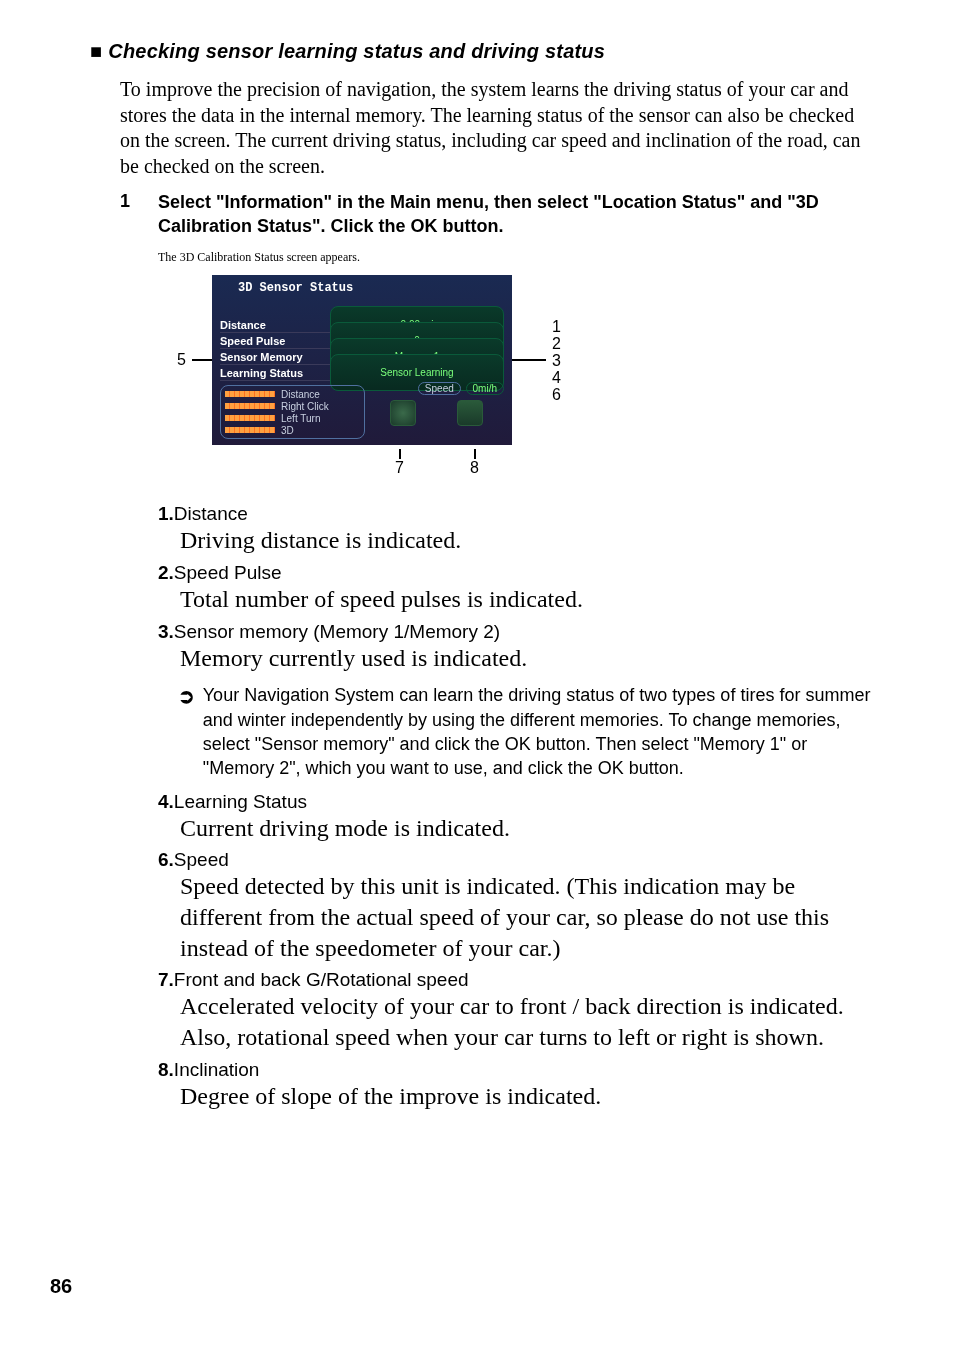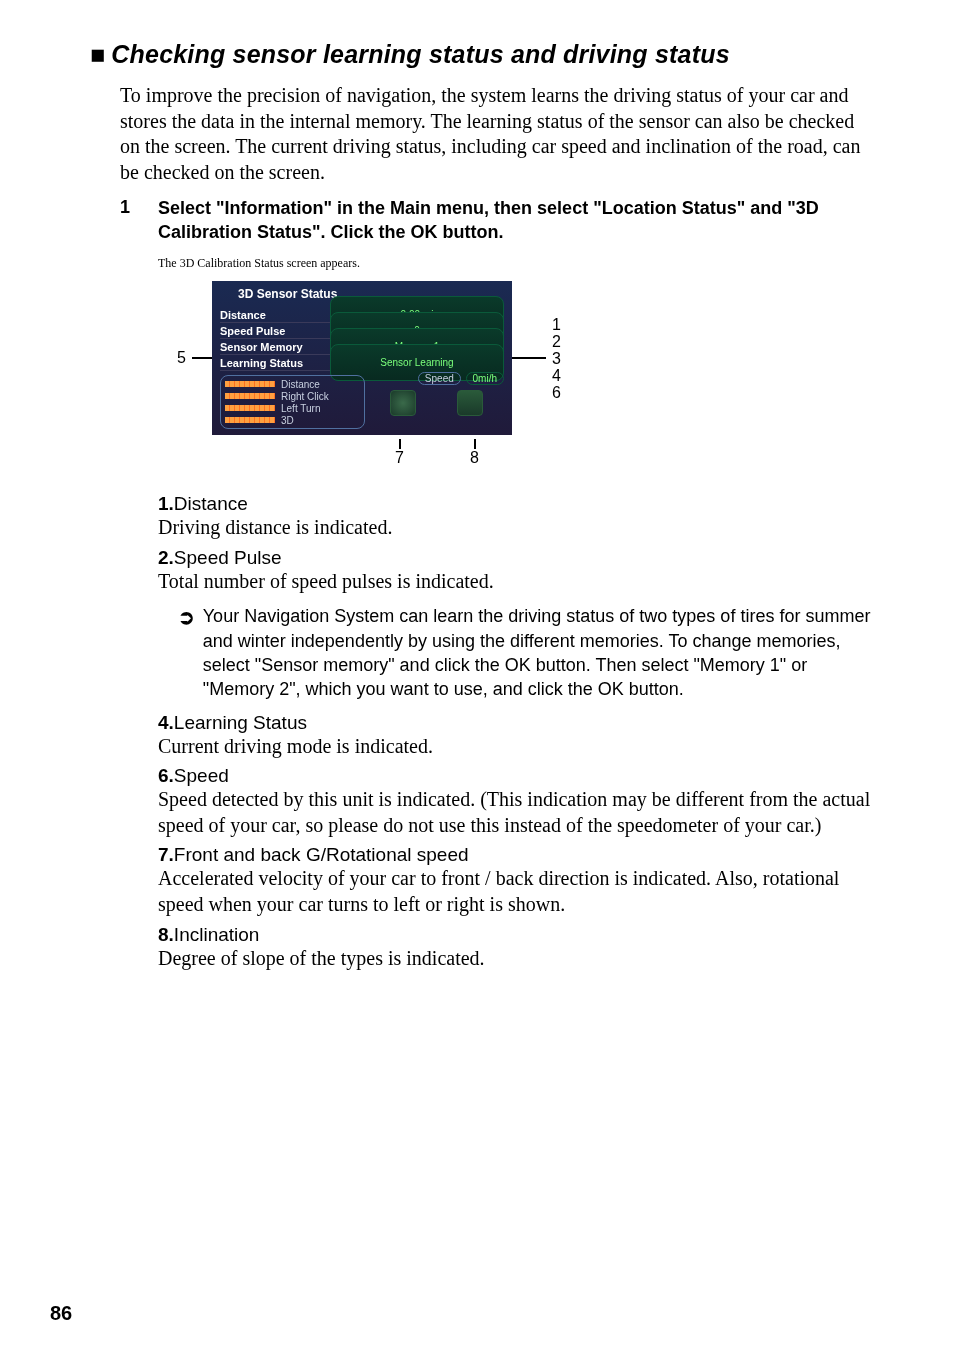--- a/index.html
+++ b/index.html
@@ -13,21 +13,21 @@
   .page {
     width: 954px;
     min-height: 1349px;
     padding: 40px 50px 40px 50px;
     position: relative;
   }
   .section-title {
     font-family: Arial, Helvetica, sans-serif;
     font-weight: bold;
     font-style: italic;
-    font-size: 25px;
+    font-size: 20px;
     margin-left: 40px;
     margin-bottom: 14px;
     letter-spacing: 0.2px;
   }
   .square-bullet {
     margin-right: 6px;
     font-style: normal;
   }
   .intro {
     margin-left: 70px;
@@ -88,22 +88,23 @@
     width: 300px;
     background: linear-gradient(#1a2a52, #201a3a);
     color: #fff;
     font-size: 11px;
     padding: 6px 8px 6px 8px;
   }
   .fig-title {
     display: block;
     font-size: 12px;
     font-weight: bold;
-    margin-bottom: 6px;
+    margin-bottom: 22px;
     margin-left: 18px;
+    font-family: Liberation Mono, monospace;
   }
   .fig-status-row {
     display: flex;
     align-items: center;
     height: 16px;
     border-bottom: 1px solid #3a3a5a;
   }
   .fig-status-label {
     flex: 0 0 auto;
     width: 110px;
@@ -162,21 +163,22 @@
     font-weight: bold;
     font-size: 19px;
     display: inline;
   }
   .def-title {
     font-family: Arial, Helvetica, sans-serif;
     font-size: 19px;
     display: inline;
   }
   .def-body {
-    font-size: 20px;
+    font-size: 24px;
+    margin-left: 22px;
     line-height: 1.28;
     margin-bottom: 6px;
   }
 
   .note {
     display: flex;
     margin-left: 128px;
     margin-right: 30px;
     margin-top: 10px;
     margin-bottom: 10px;
@@ -187,21 +189,21 @@
   .note-icon {
     flex: 0 0 auto;
     margin-right: 8px;
     font-size: 20px;
     font-weight: bold;
   }
 
   .page-num {
     position: absolute;
     left: 50px;
-    bottom: 24px;
+    bottom: 51px;
     font-family: Arial, Helvetica, sans-serif;
     font-weight: bold;
     font-size: 20px;
   }
 </style>
 </head>
 <body>
 
 <div class="page">
 
@@ -286,37 +288,41 @@
   </div>
 
   <div class="def-block">
     <span class="def-num">1.</span><span class="def-title">Distance</span>
     <div class="def-body">Driving distance is indicated.</div>
   </div>
   <div class="def-block">
     <span class="def-num">2.</span><span class="def-title">Speed Pulse</span>
     <div class="def-body">Total number of speed pulses is indicated.</div>
   </div>
+  <div class="def-block">
+    <span class="def-num">3.</span><span class="def-title">Sensor memory (Memory 1/Memory 2)</span>
+    <div class="def-body">Memory currently used is indicated.</div>
+  </div>
 
   <div class="note">
     <div class="note-icon">➲</div>
     <div>Your Navigation System can learn the driving status of two types of tires for summer and winter independently by using the different memories. To change memories, select "Sensor memory" and click the OK button. Then select "Memory 1" or "Memory 2", which you want to use, and click the OK button.</div>
   </div>
 
   <div class="def-block">
     <span class="def-num">4.</span><span class="def-title">Learning Status</span>
     <div class="def-body">Current driving mode is indicated.</div>
   </div>
   <div class="def-block">
     <span class="def-num">6.</span><span class="def-title">Speed</span>
     <div class="def-body">Speed detected by this unit is indicated. (This indication may be different from the actual speed of your car, so please do not use this instead of the speedometer of your car.)</div>
   </div>
   <div class="def-block">
     <span class="def-num">7.</span><span class="def-title">Front and back G/Rotational speed</span>
     <div class="def-body">Accelerated velocity of your car to front / back direction is indicated. Also, rotational speed when your car turns to left or right is shown.</div>
   </div>
   <div class="def-block">
     <span class="def-num">8.</span><span class="def-title">Inclination</span>
-    <div class="def-body">Degree of slope of the types is indicated.</div>
+    <div class="def-body">Degree of slope of the improve is indicated.</div>
   </div>
 
   <div class="page-num">86</div>
 </div>
 
 </body></html>

